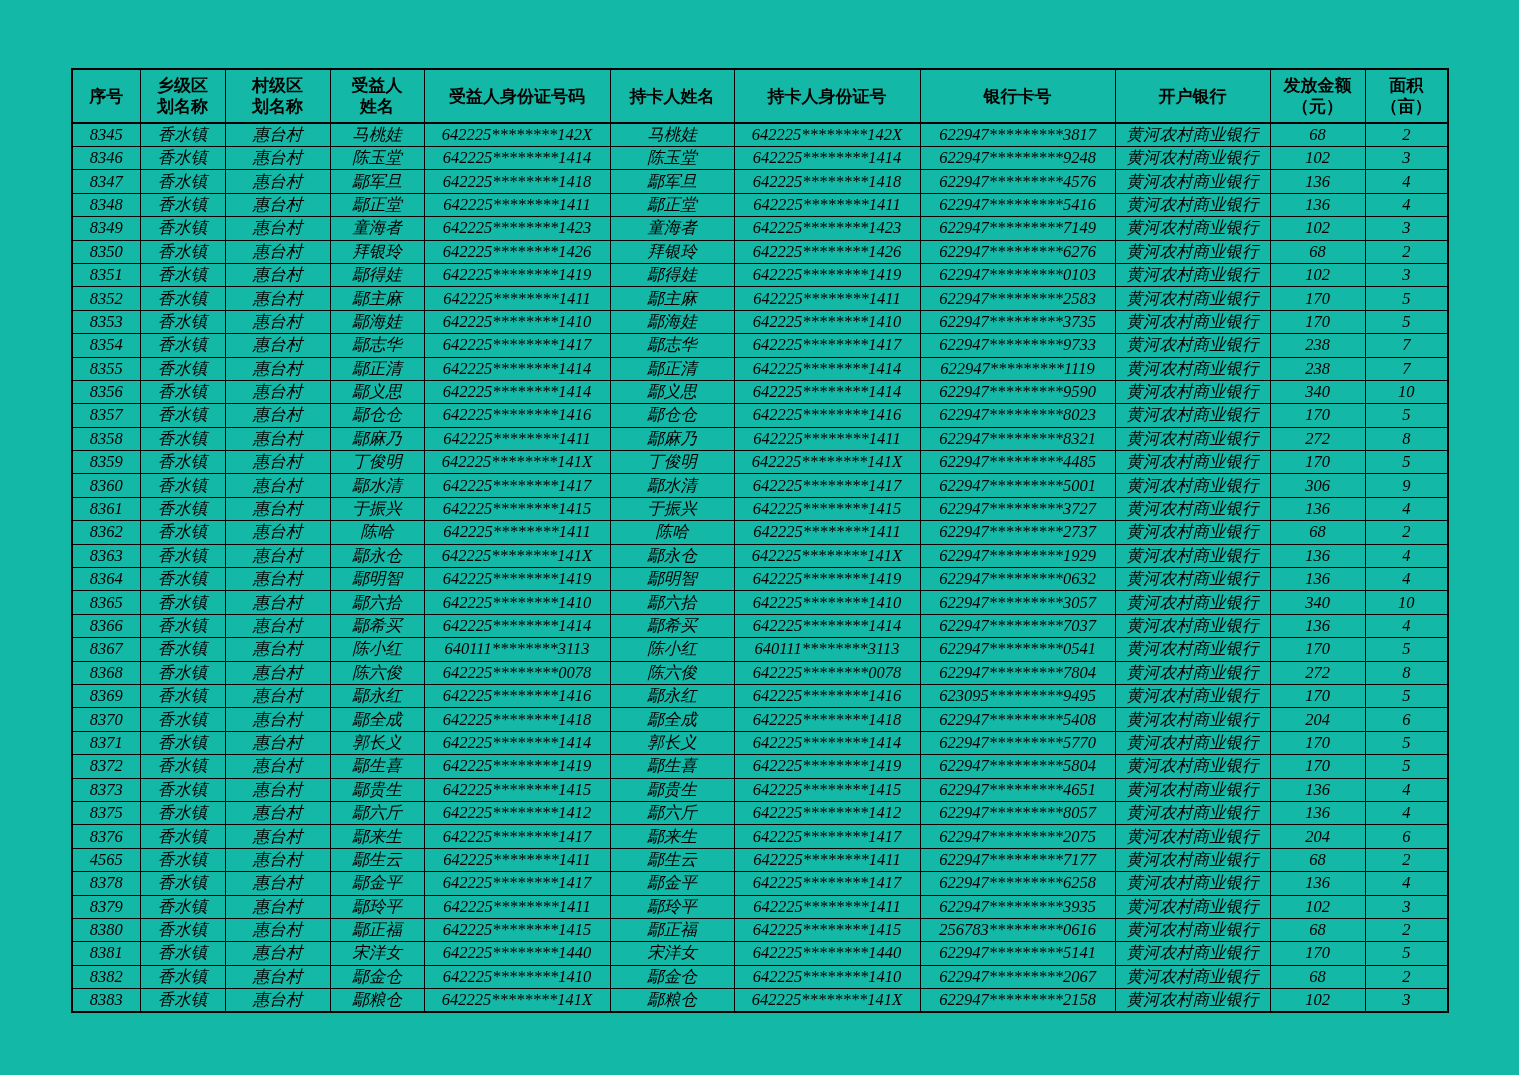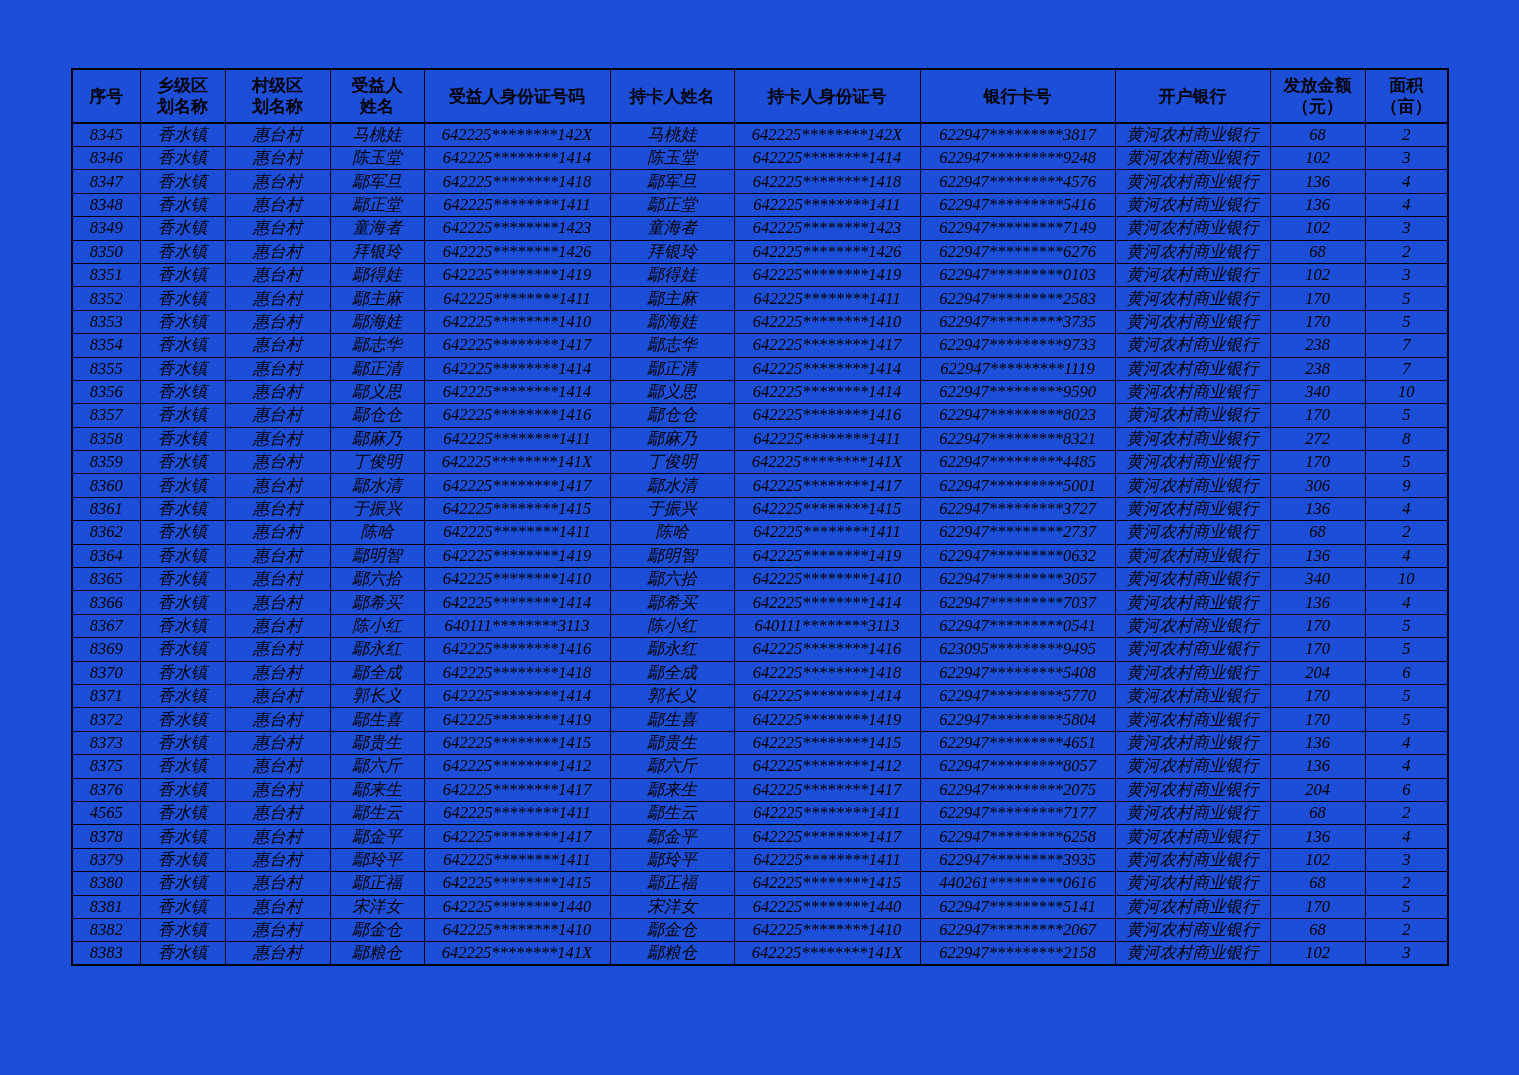--- a/index.html
+++ b/index.html
@@ -8,21 +8,21 @@
     background: #ffffff;
     width: 1519px;
     height: 1075px;
     font-family: "Liberation Serif", "DejaVu Serif", serif;
     color: #000;
   }
   .page {
     position: relative;
     width: 1519px;
     height: 1075px;
-    background: #1d4ed8;
+    background: #14b8a6;
     overflow: hidden;
   }
   table.grid {
     position: absolute;
     left: 71px;
     top: 68px;
     border-collapse: collapse;
     table-layout: fixed;
     width: 1377px;
     border: 2px solid #000;
@@ -339,20 +339,33 @@
       <td>陈哈</td>
       <td class="num">642225********1411</td>
       <td>陈哈</td>
       <td class="num">642225********1411</td>
       <td class="num">622947*********2737</td>
       <td class="bank">黄河农村商业银行</td>
       <td>68</td>
       <td>2</td>
     </tr>
         <tr>
+      <td>8363</td>
+      <td>香水镇</td>
+      <td>惠台村</td>
+      <td>鄢永仓</td>
+      <td class="num">642225********141X</td>
+      <td>鄢永仓</td>
+      <td class="num">642225********141X</td>
+      <td class="num">622947*********1929</td>
+      <td class="bank">黄河农村商业银行</td>
+      <td>136</td>
+      <td>4</td>
+    </tr>
+        <tr>
       <td>8364</td>
       <td>香水镇</td>
       <td>惠台村</td>
       <td>鄢明智</td>
       <td class="num">642225********1419</td>
       <td>鄢明智</td>
       <td class="num">642225********1419</td>
       <td class="num">622947*********0632</td>
       <td class="bank">黄河农村商业银行</td>
       <td>136</td>
@@ -391,20 +404,33 @@
       <td>陈小红</td>
       <td class="num">640111********3113</td>
       <td>陈小红</td>
       <td class="num">640111********3113</td>
       <td class="num">622947*********0541</td>
       <td class="bank">黄河农村商业银行</td>
       <td>170</td>
       <td>5</td>
     </tr>
         <tr>
+      <td>8368</td>
+      <td>香水镇</td>
+      <td>惠台村</td>
+      <td>陈六俊</td>
+      <td class="num">642225********0078</td>
+      <td>陈六俊</td>
+      <td class="num">642225********0078</td>
+      <td class="num">622947*********7804</td>
+      <td class="bank">黄河农村商业银行</td>
+      <td>272</td>
+      <td>8</td>
+    </tr>
+        <tr>
       <td>8369</td>
       <td>香水镇</td>
       <td>惠台村</td>
       <td>鄢永红</td>
       <td class="num">642225********1416</td>
       <td>鄢永红</td>
       <td class="num">642225********1416</td>
       <td class="num">623095*********9495</td>
       <td class="bank">黄河农村商业银行</td>
       <td>170</td>
@@ -528,21 +554,21 @@
       <td>3</td>
     </tr>
         <tr>
       <td>8380</td>
       <td>香水镇</td>
       <td>惠台村</td>
       <td>鄢正福</td>
       <td class="num">642225********1415</td>
       <td>鄢正福</td>
       <td class="num">642225********1415</td>
-      <td class="num">440261*********0616</td>
+      <td class="num">256783*********0616</td>
       <td class="bank">黄河农村商业银行</td>
       <td>68</td>
       <td>2</td>
     </tr>
         <tr>
       <td>8381</td>
       <td>香水镇</td>
       <td>惠台村</td>
       <td>宋洋女</td>
       <td class="num">642225********1440</td>

